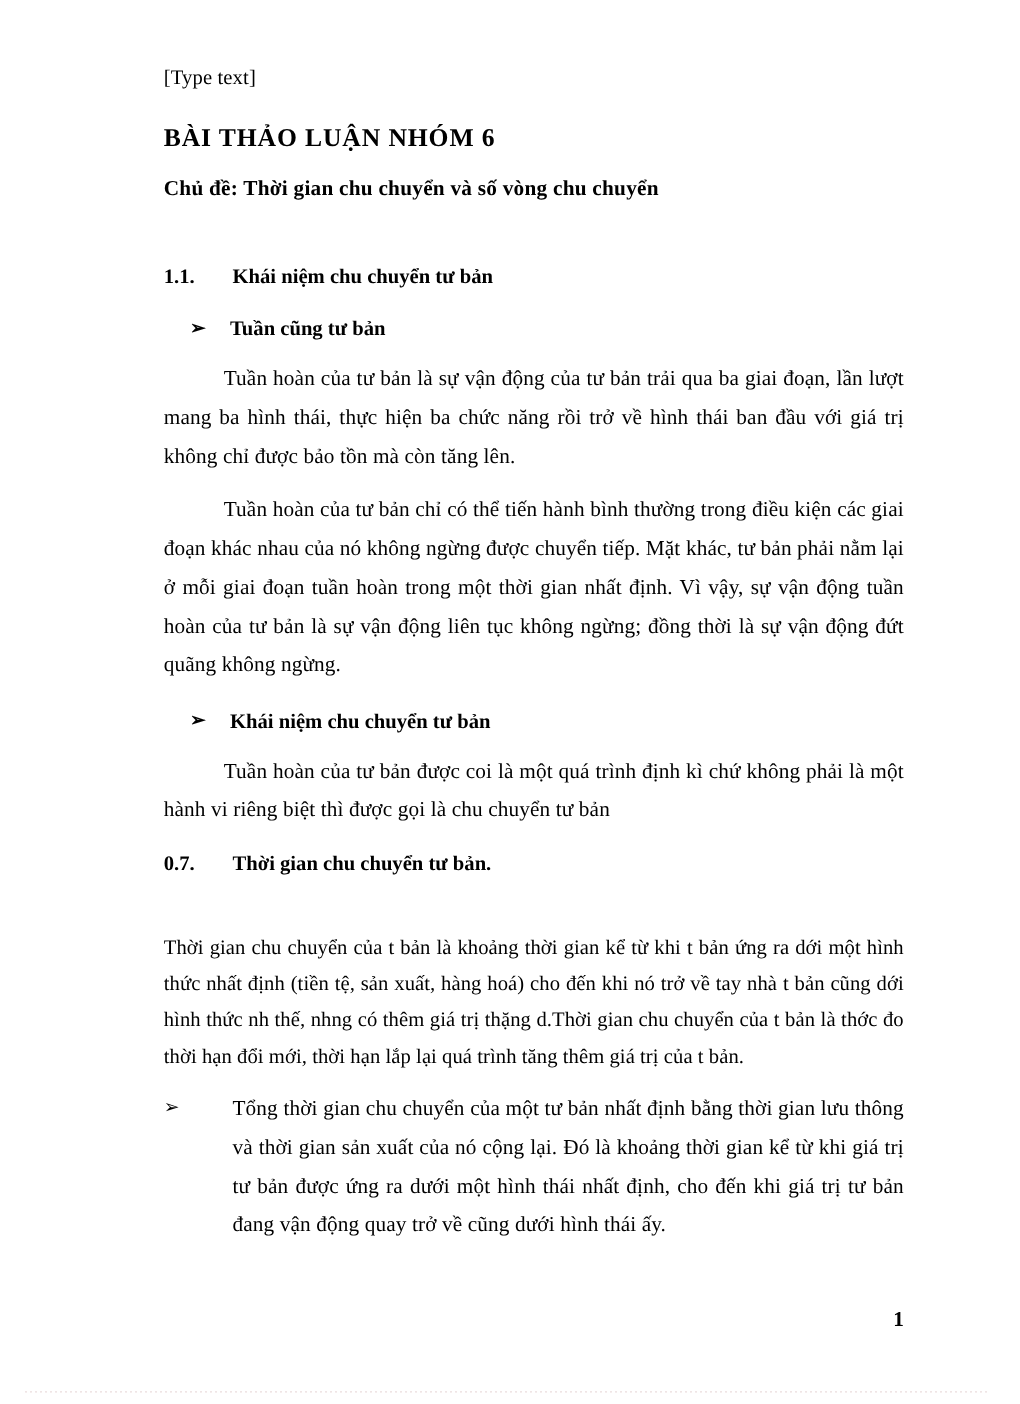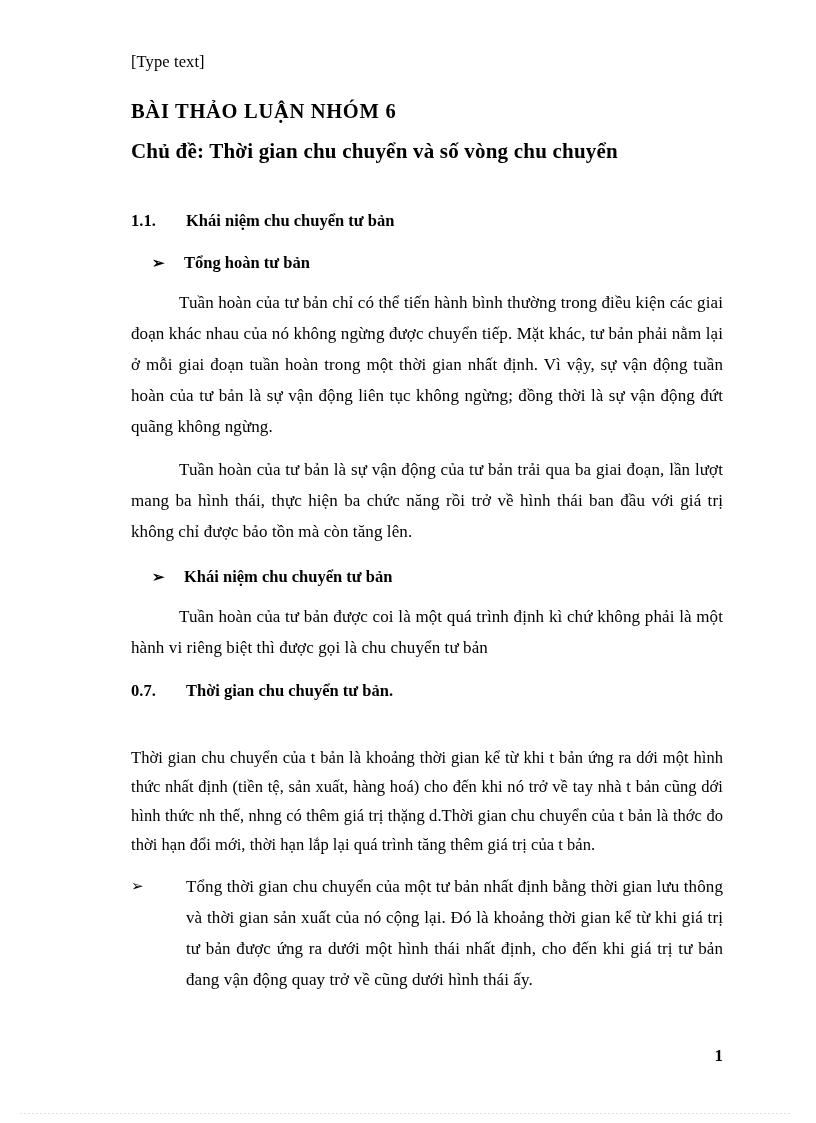--- a/index.html
+++ b/index.html
@@ -38,21 +38,21 @@
   .title-block {
     margin-top: 24px;
   }
   .doc-title {
     font-size: 20.5px;
     font-weight: bold;
     letter-spacing: 0.7px;
     line-height: 30px;
   }
   .doc-subtitle {
-    font-size: 21px;
+    font-size: 17px;
     font-weight: bold;
     line-height: 32px;
     margin-top: 9px;
     letter-spacing: 0.2px;
   }
 
   .heading-num {
     margin-top: 42px;
     font-size: 16.5px;
     font-weight: bold;
@@ -155,26 +155,26 @@
       <div class="doc-subtitle">Chủ đề: Thời gian chu chuyển và số vòng chu chuyển</div>
     </div>
 
     <div class="heading-num">
       <span class="num">1.1.</span>
       <span class="txt">Khái niệm chu chuyển tư bản</span>
     </div>
 
     <div class="bullet-head">
       <span class="bul">➢</span>
-      <span class="txt">Tổng hoàn tư bản</span>
-    </div>
+      <span class="txt">Tuần cũng tư bản</span>
+    </div>
+
+    <p class="body">Tuần hoàn của tư bản là sự vận động của tư bản trải qua ba giai đoạn, lần lượt mang ba hình thái, thực hiện ba chức năng rồi trở về hình thái ban đầu với giá trị không chỉ được bảo tồn mà còn tăng lên.</p>
 
     <p class="body">Tuần hoàn của tư bản chỉ có thể tiến hành bình thường trong điều kiện các giai đoạn khác nhau của nó không ngừng được chuyển tiếp. Mặt khác, tư bản phải nằm lại ở mỗi giai đoạn tuần hoàn trong một thời gian nhất định. Vì vậy, sự vận động tuần hoàn của tư bản là sự vận động liên tục không ngừng; đồng thời là sự vận động đứt quãng không ngừng.</p>
-
-    <p class="body">Tuần hoàn của tư bản là sự vận động của tư bản trải qua ba giai đoạn, lần lượt mang ba hình thái, thực hiện ba chức năng rồi trở về hình thái ban đầu với giá trị không chỉ được bảo tồn mà còn tăng lên.</p>
 
     <div class="bullet-head">
       <span class="bul">➢</span>
       <span class="txt">Khái niệm chu chuyển tư bản</span>
     </div>
 
     <p class="body">Tuần hoàn của tư bản được coi là một quá trình định kì chứ không phải là một hành vi riêng biệt thì được gọi là chu chuyển tư bản</p>
 
     <div class="heading-num" style="margin-top:16px;">
       <span class="num">0.7.</span>

